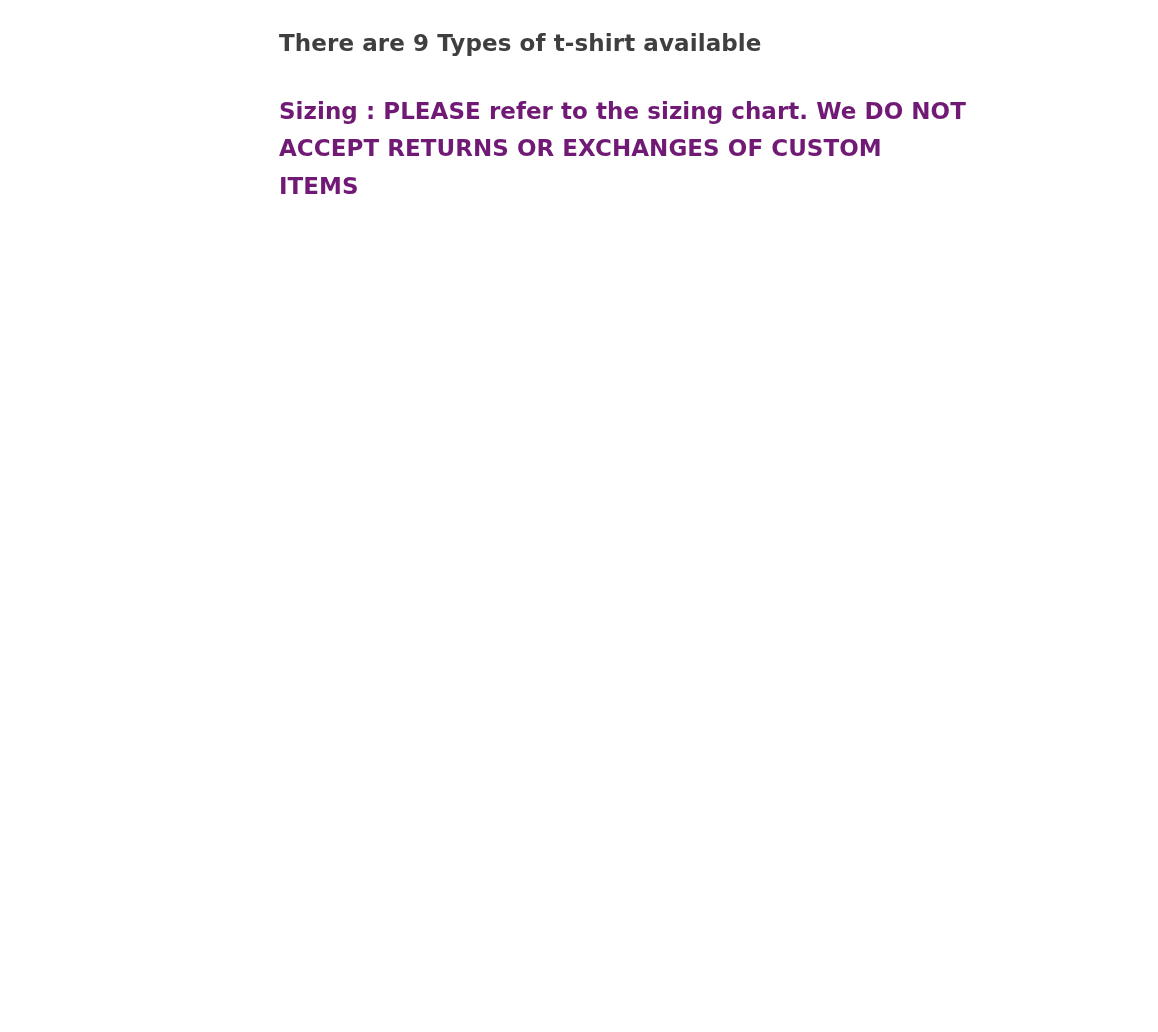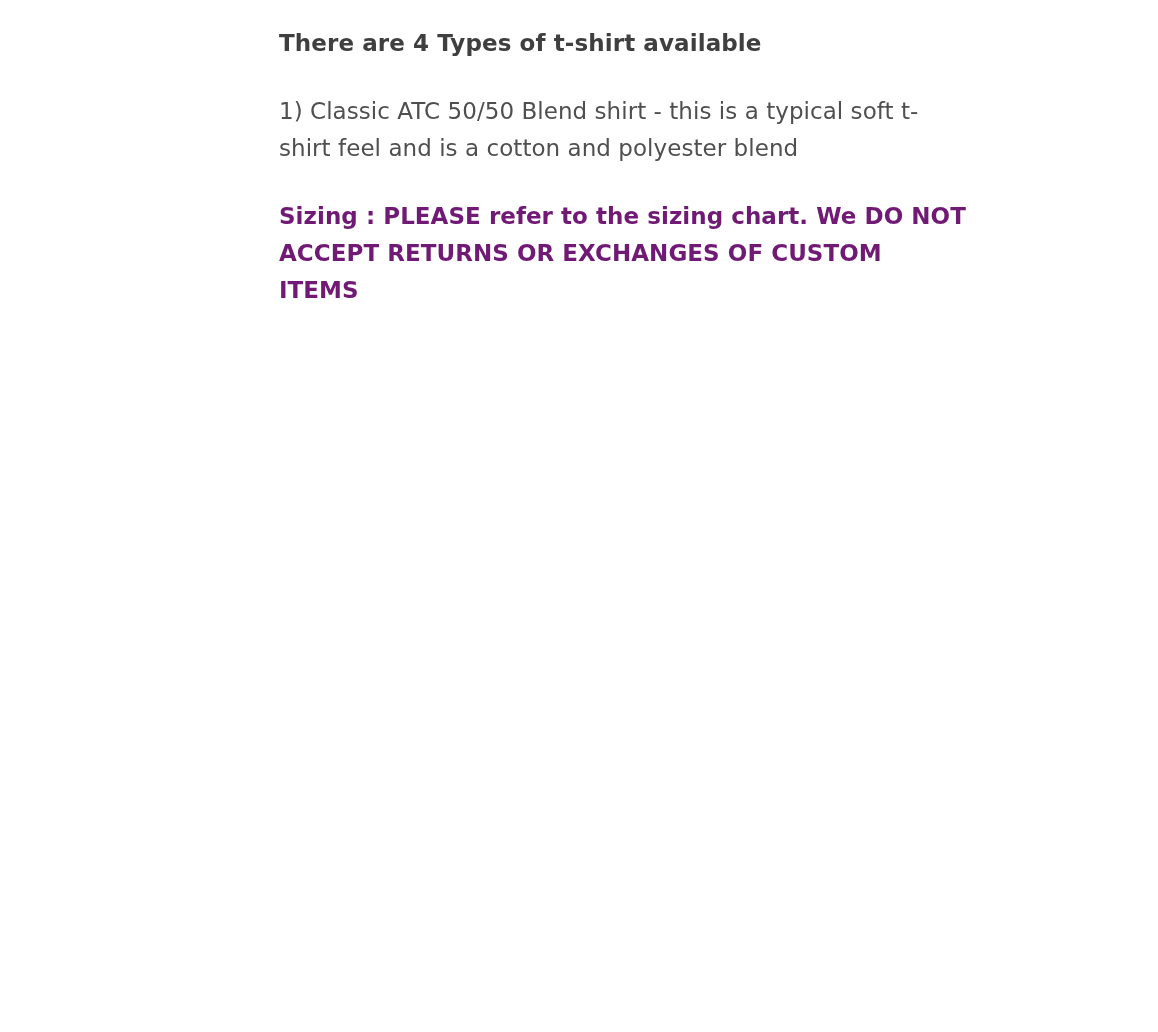--- a/index.html
+++ b/index.html
@@ -42,20 +42,19 @@
     color: #701a75;
   }
   .para:last-child {
     margin-bottom: 0;
   }
 </style>
 </head>
 <body>
 
 <div class="page">
-  <h2 class="heading">There are 4 Types of t-shirt available</h2>
+  <h2 class="heading">There are 9 Types of t-shirt available</h2>
 
-  <p class="para">1) Classic ATC 50/50 Blend shirt - this is a typical soft t-shirt feel and is a cotton and polyester blend</p>
 
 
 
   <p class="para bold">Sizing : PLEASE refer to the sizing chart.  We DO NOT ACCEPT RETURNS OR EXCHANGES OF CUSTOM ITEMS</p>
 </div>
 
 </body></html>

